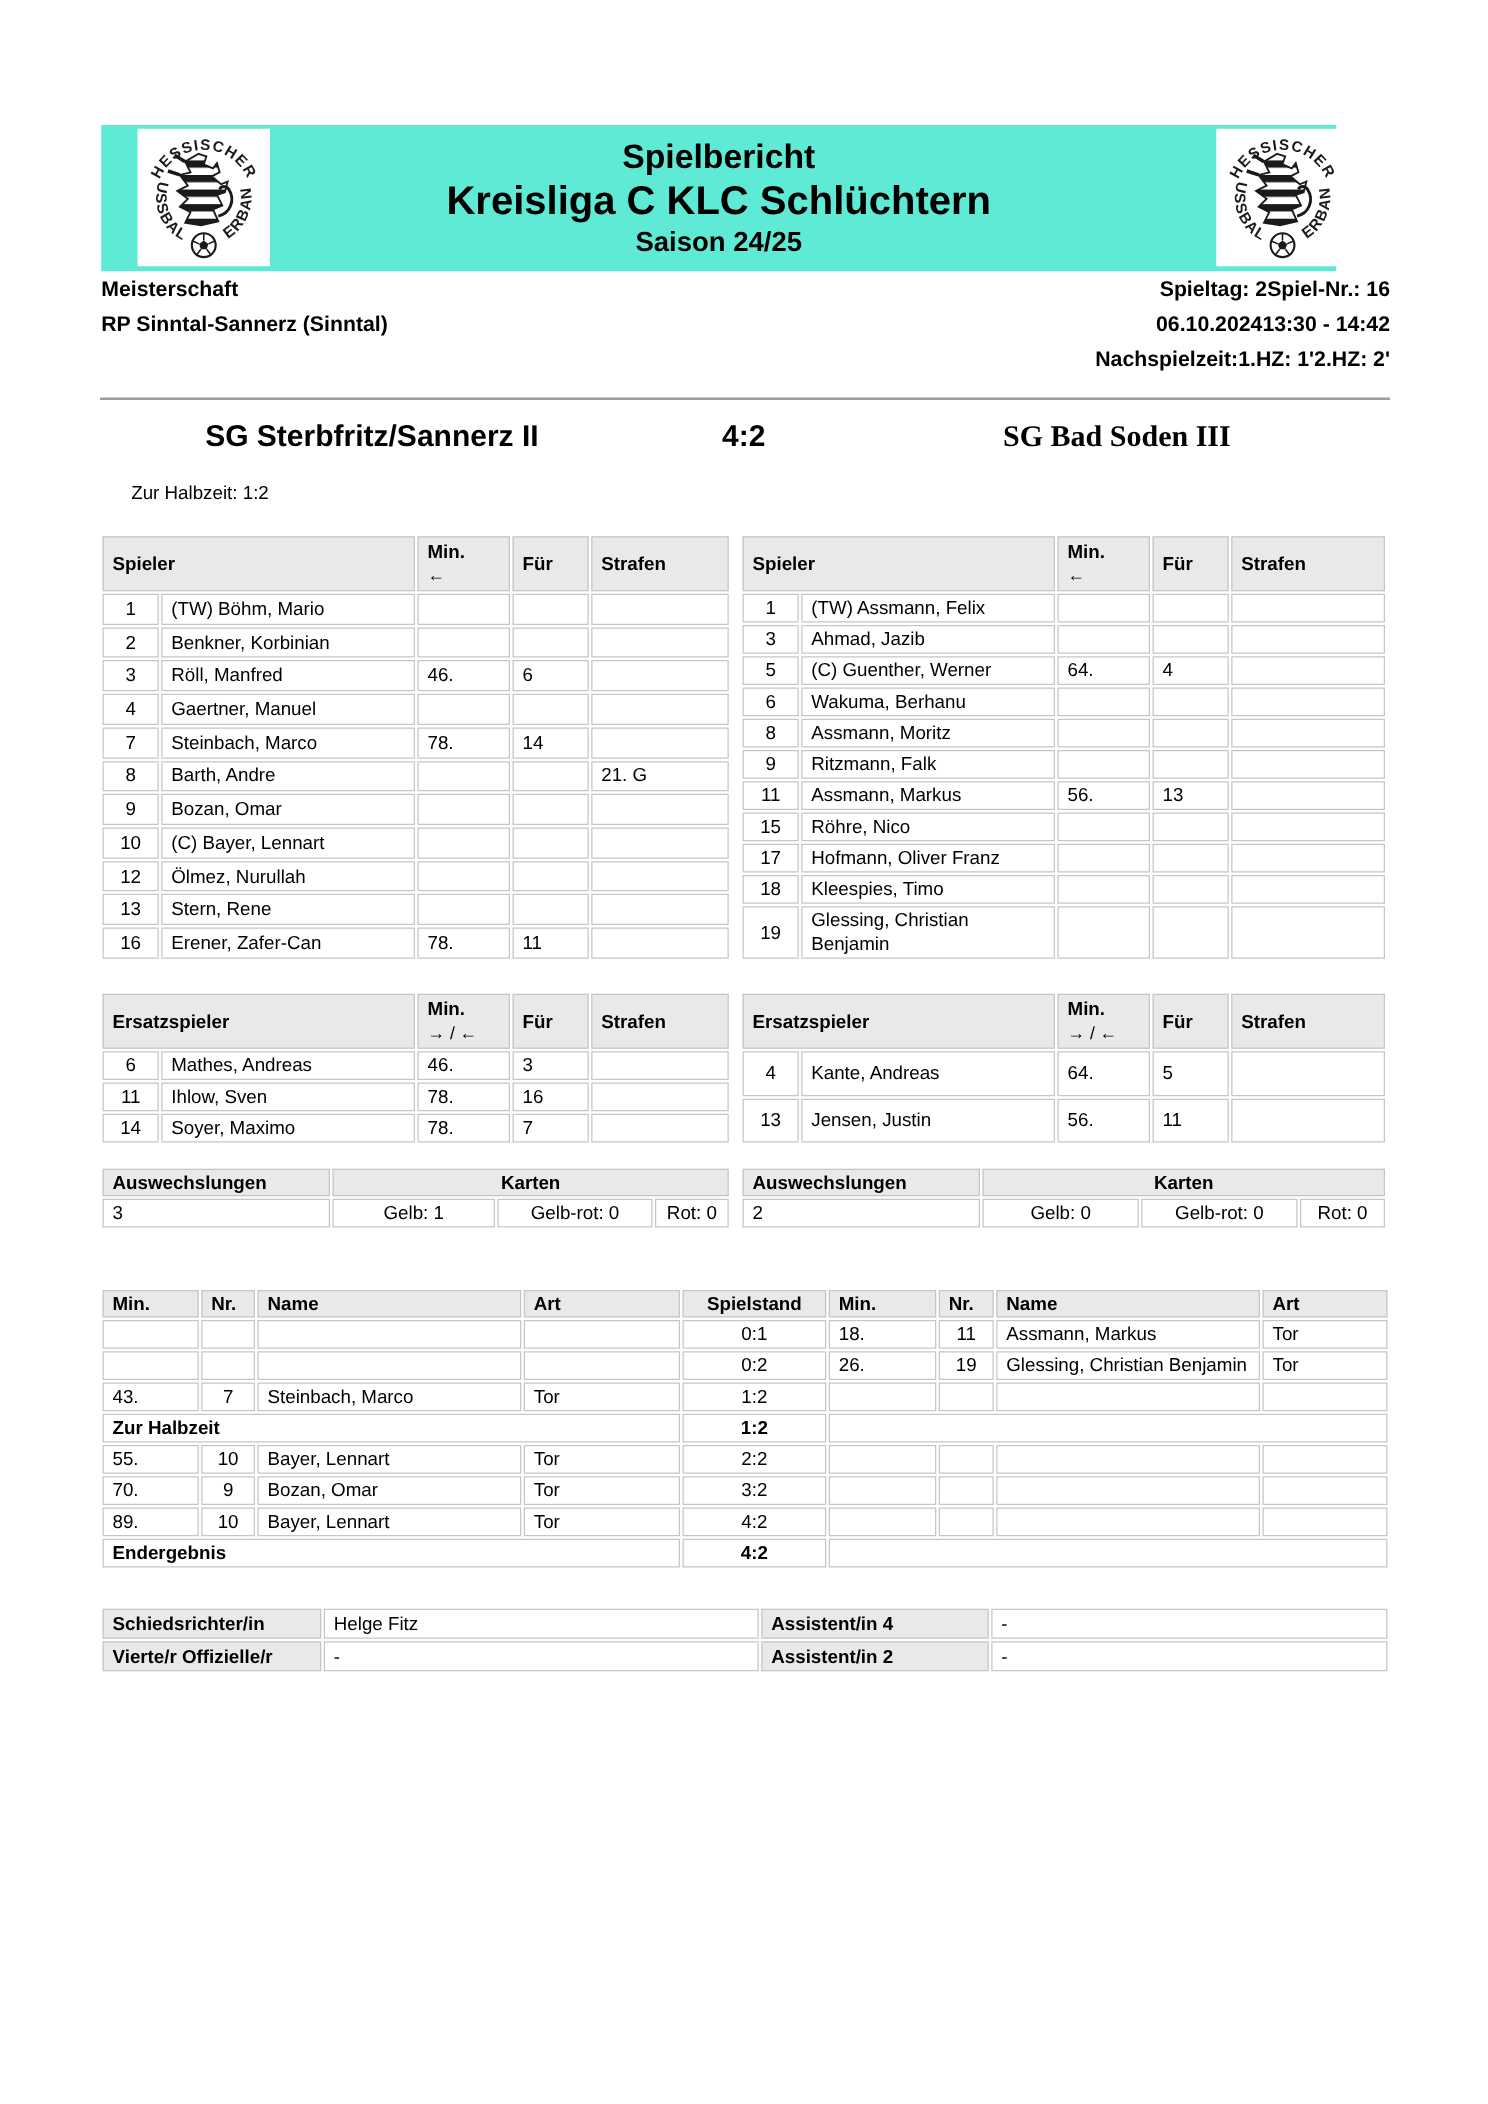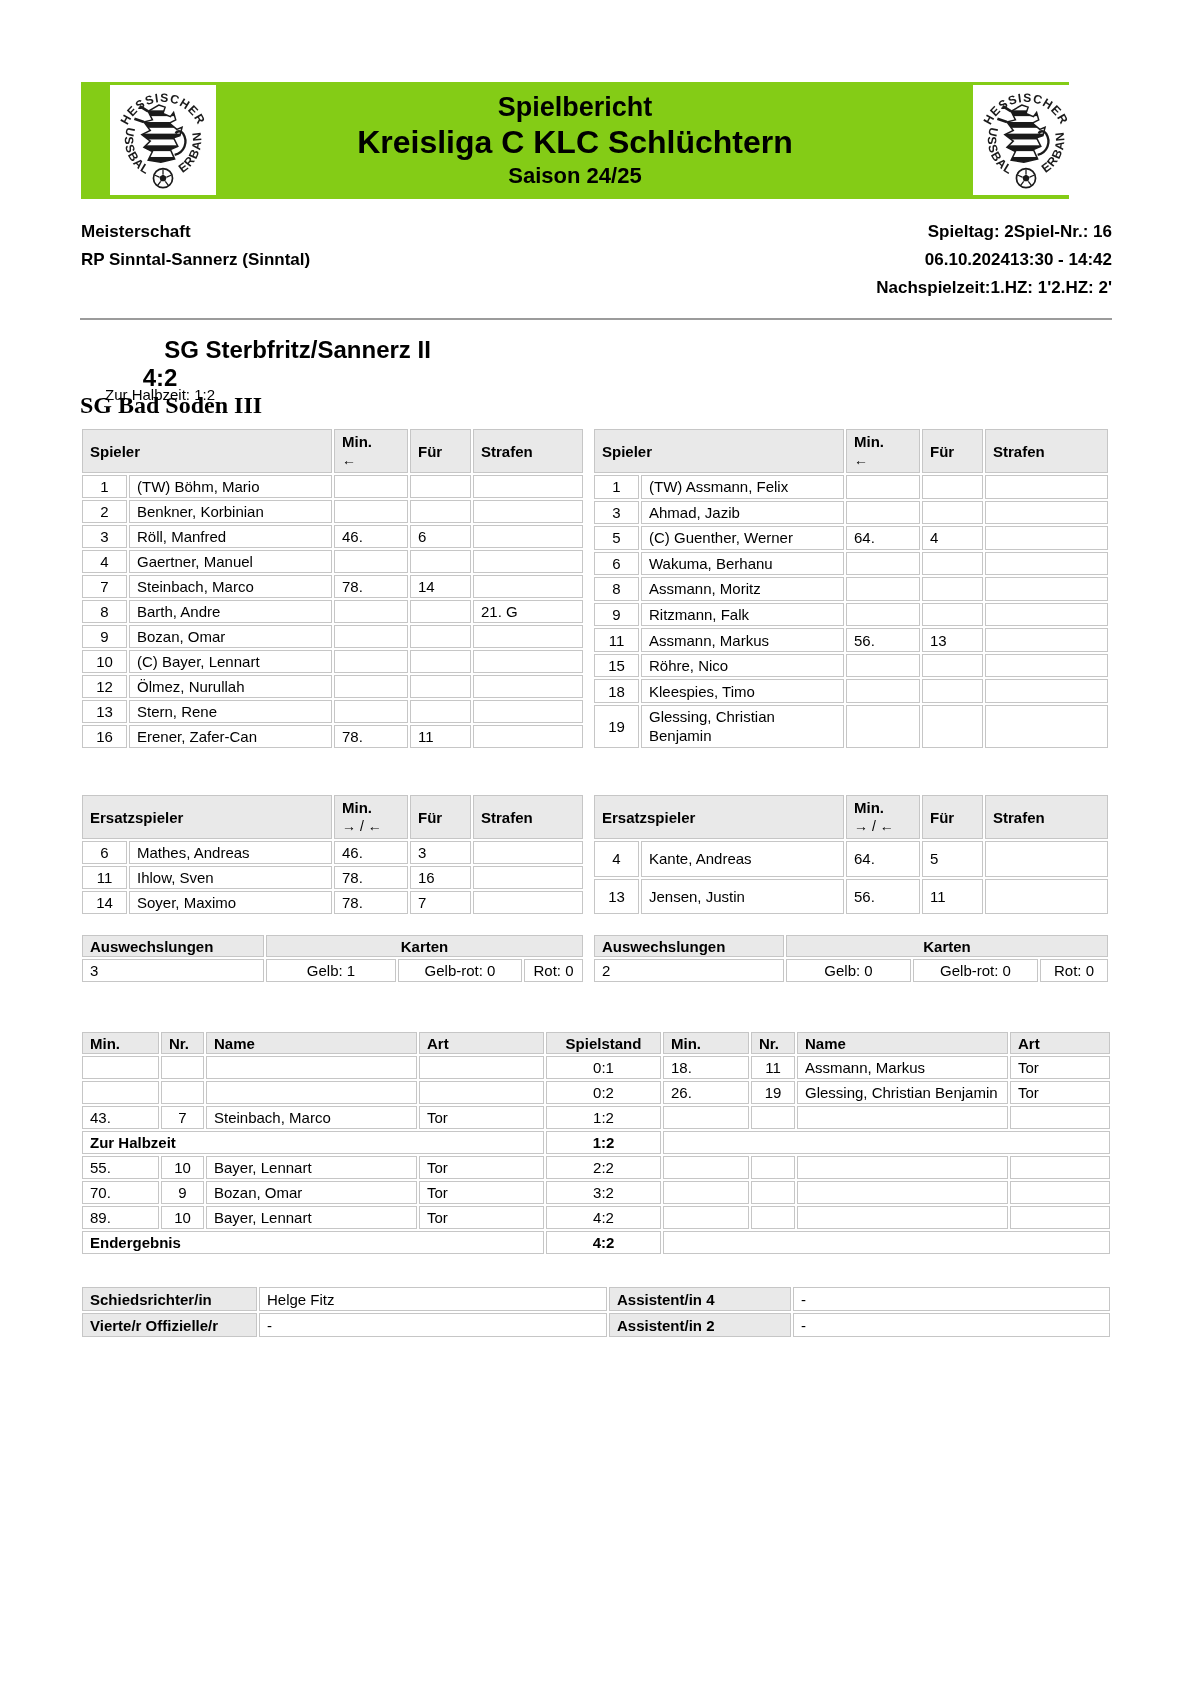--- a/index.html
+++ b/index.html
@@ -1,32 +1,32 @@
 <!DOCTYPE html>
 <html><head>
 <meta charset="utf-8">
 <style>
   html,body{margin:0;padding:0;background:#fff;}
   .page{position:relative;width:1190px;height:1683px;background:#fff;overflow:hidden;
         font-family:"Liberation Sans","DejaVu Sans",sans-serif;color:#000;}
   
-  .band{position:absolute;left:81px;top:82px;width:988px;height:117px;background:#84cc16;}
+  .band{position:absolute;left:81px;top:100px;width:988px;height:117px;background:#5eead4;}
   .logo{position:absolute;top:3px;width:106px;height:110px;background:#fff;}
   .logo.l{left:29px;} .logo.r{left:892px;}
   .logo svg{width:100%;height:100%;}
   .titles{position:absolute;left:0;top:7px;width:100%;text-align:center;font-weight:bold;}
   .t1{font-size:27px;line-height:36px;} .t2{font-size:32px;line-height:34px;} .t3{font-size:22px;line-height:33px;}
   
   .meta{position:absolute;left:81px;top:218px;width:1031px;font-weight:bold;font-size:17px;}
   .meta .ml{position:absolute;left:0;top:0;line-height:28px;}
   .meta .mr{position:absolute;right:0;top:0;line-height:28px;}
   .meta .mrow{display:flex;justify-content:flex-end;}
   .rule{position:absolute;left:80px;top:318px;width:1032px;height:2px;background:#9b9b9b;}
   
-  .scorerow,.trainerrow{position:absolute;left:80px;width:1032px;display:flex;align-items:flex-start;flex-direction:column;}
+  .scorerow,.trainerrow{position:absolute;left:80px;width:1032px;display:flex;align-items:center;}
   .scorerow{top:336px;font-size:24px;font-weight:bold;}
   .trainerrow{top:386px;font-size:18px;}
   .c1{width:435px;text-align:center;} .c2{width:160px;text-align:center;} .c3{flex:1;text-align:center;font-family:Liberation Serif, serif;}
   .trainerrow .c2{font-size:15px;}
   
   table{border-collapse:separate;border-spacing:2px;table-layout:fixed;}
   th,td{border:1px solid #c6c6c6;font-size:15px;padding:1px 7px;overflow:hidden;}
   th{background:#e9e9e9;text-align:left;font-weight:bold;vertical-align:middle;}
   td{background:#fff;height:18px;vertical-align:middle;line-height:19px;}
   .lineups,.subs,.cardsrow{position:absolute;left:80px;display:flex;gap:7px;}
@@ -297,20 +297,27 @@
             <td></td>
           </tr>
           <tr>
             <td class="nr">15</td>
             <td>Röhre, Nico</td>
             <td></td>
             <td></td>
             <td></td>
           </tr>
           <tr>
+            <td class="nr">17</td>
+            <td>Hofmann, Oliver Franz</td>
+            <td></td>
+            <td></td>
+            <td></td>
+          </tr>
+          <tr>
             <td class="nr">18</td>
             <td>Kleespies, Timo</td>
             <td></td>
             <td></td>
             <td></td>
           </tr>
           <tr>
             <td class="nr">19</td>
             <td>Glessing, Christian Benjamin</td>
             <td></td>

